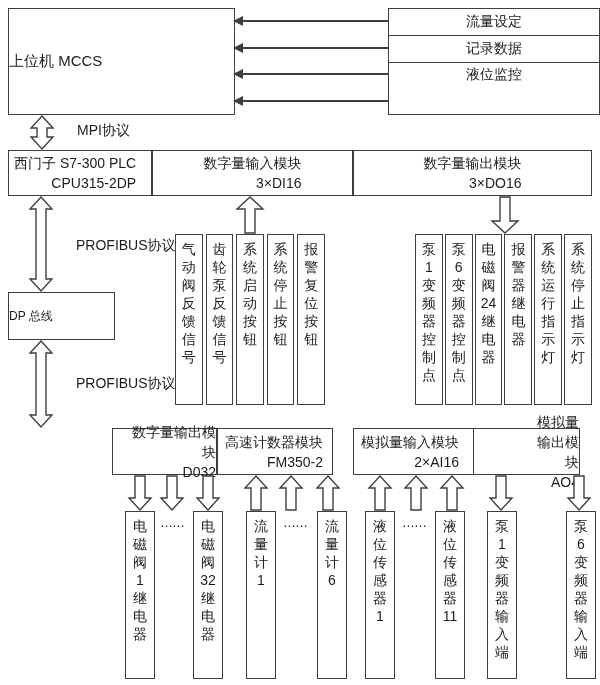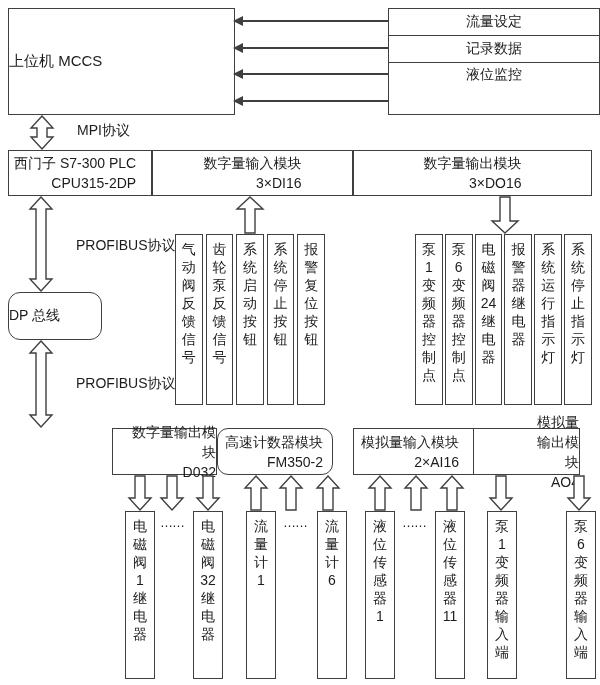--- a/index.html
+++ b/index.html
@@ -22,21 +22,21 @@
   .harrow::before {
     content:""; position:absolute; left:-10px; top:-4px; width:0; height:0;
     border-top:5px solid transparent; border-bottom:5px solid transparent;
     border-right:10px solid var(--border);
   }
   .label { position:absolute; font-size:14px; white-space:nowrap; color:var(--text);margin-left:12px; }
   .cmod { display:flex; align-items:center; justify-content:center; }
   .tl { white-space:pre-line; text-align:right; font-size:14px; line-height:20px; display:inline-block; }
   .cpu { left:8px; top:150px; width:144px; height:46px; display:flex; align-items:center; }
   .cpu .tl { padding-left:5px; }
-  .dp { left:8px; top:292px; width:94px; height:48px; font-size:14px;border-radius:12px; }
+  .dp { left:8px; top:292px; width:107px; height:48px; font-size:12px; }
   .emod { display:flex; align-items:center; }
   .emod .tl { padding-left:7px; }
   .vgroup { position:absolute; display:flex; }
   .vbox {
     box-sizing:border-box; border:1px solid var(--border); background:var(--bg);
     flex:1 1 0; padding-top:5px; overflow:hidden;
   }
   .vbox-abs { position:absolute; width:30px; padding-top:5px; }
   .vseg { display:block; line-height:18px; font-size:14px; text-align:center; }
   .dots { position:absolute; font-size:13px; white-space:nowrap; text-align:center; letter-spacing:-1px; }
@@ -207,21 +207,21 @@
         <span class="vseg">指</span>
         <span class="vseg">示</span>
         <span class="vseg">灯</span>
       </div>
     </div>
 
   <div class="box emod" style="left:112px;top:428px;width:105px;height:47px;">
     <span class="tl">数字量输出模块
 D032</span>
   </div>
-  <div class="box emod" style="left:217px;top:428px;width:116px;height:47px;border-radius:11px;">
+  <div class="box emod" style="left:217px;top:428px;width:116px;height:47px;">
     <span class="tl">高速计数器模块
 FM350-2</span>
   </div>
   <div class="box emod" style="left:353px;top:428px;width:136px;height:47px;">
     <span class="tl">模拟量输入模块
 2×AI16</span>
   </div>
   <div class="box emod" style="left:473px;top:428px;width:107px;height:47px;padding-left:48px;">
     <span class="tl">模拟量输出模块
 AO4</span>

